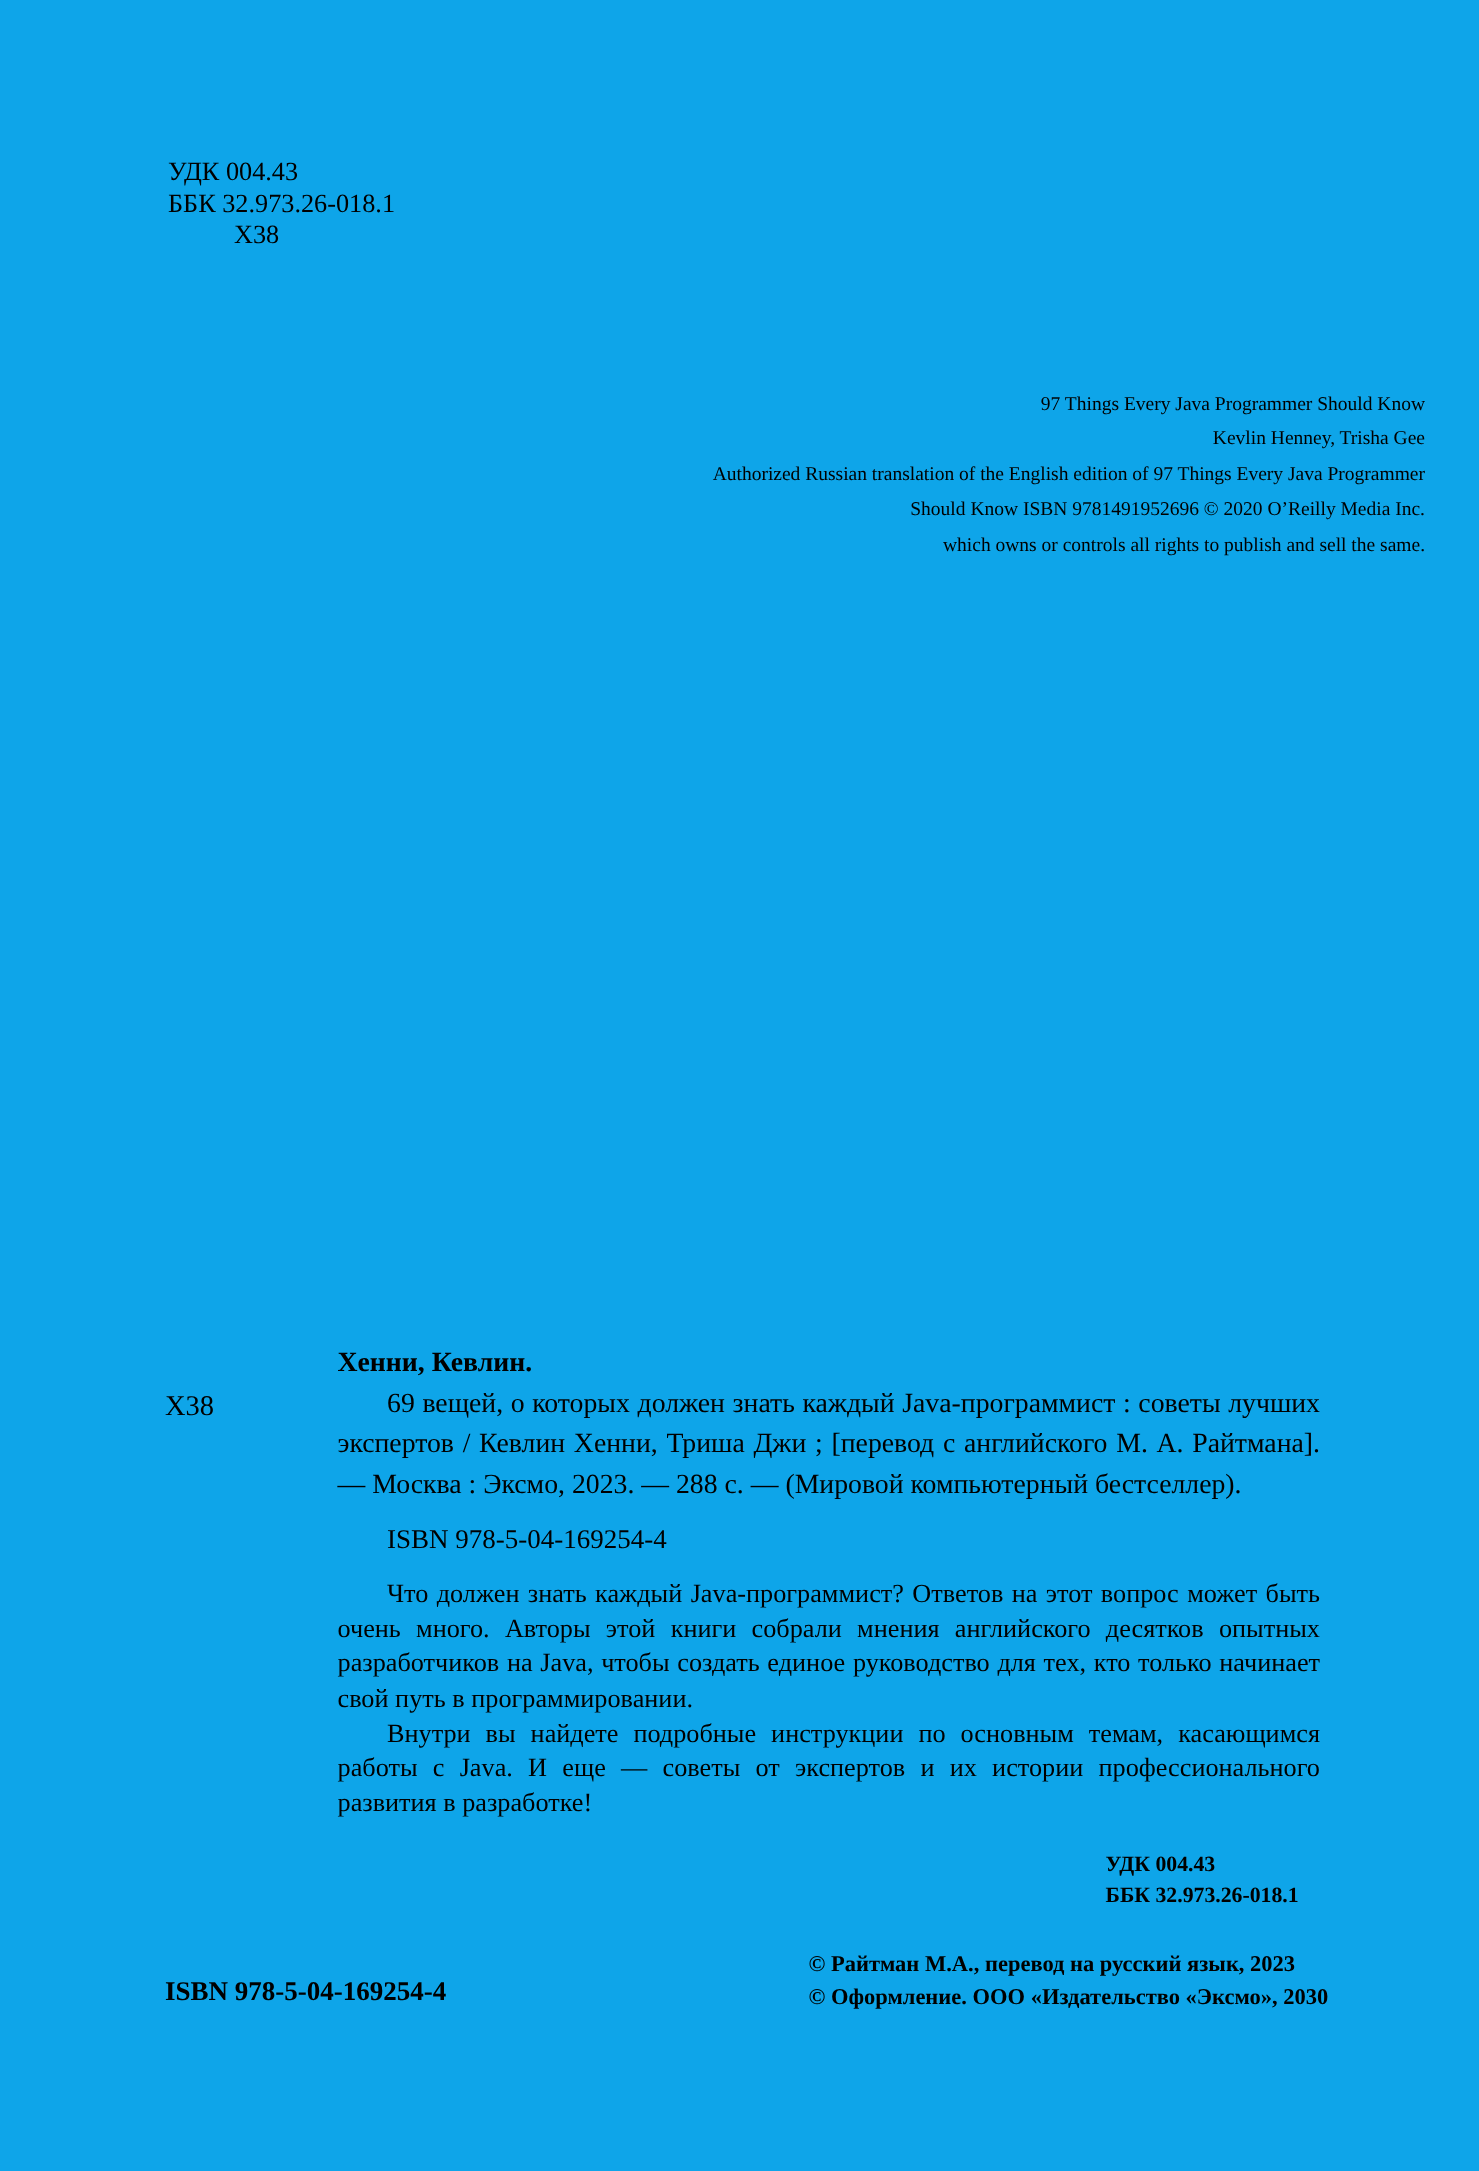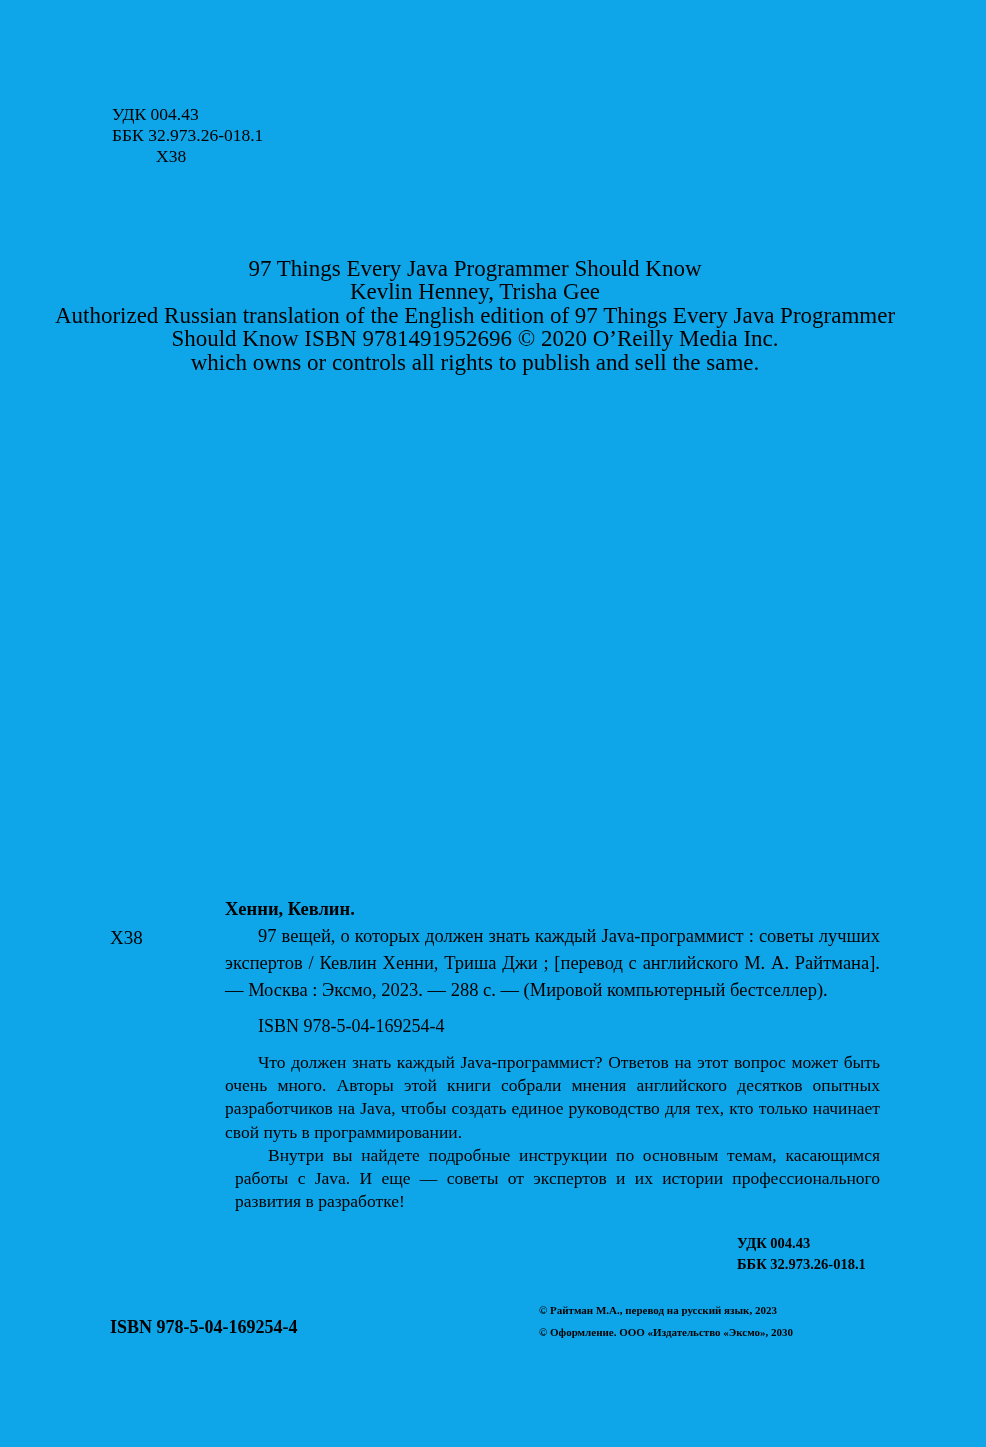--- a/index.html
+++ b/index.html
@@ -26,22 +26,22 @@
     line-height: 21px;
     white-space: nowrap;
   }
   .top-codes .indent-code { padding-left: 44px; }
 
   
   .english-block {
     left: 0;
     top: 257px;
     width: 950px;
-    text-align: center;
-    font-size: 23px;
+    text-align: right;
+    font-size: 13px;
     line-height: 23.4px;
   }
 
   
   .margin-code {
     left: 110px;
     top: 927px;
     font-size: 19px;
   }
 
@@ -68,21 +68,21 @@
     font-size: 18px;
     line-height: 24px;
   }
   .catalog .annot {
     margin-top: 13px;
     font-size: 17.5px;
     line-height: 23.2px;
     text-align: justify;
     text-indent: 33px;
   }
-  .catalog .annot2 { margin-top: 0; margin-left: 10px; }
+  .catalog .annot2 { margin-top: 0; }
 
   
   .right-codes {
     left: 737px;
     top: 1233px;
     font-weight: bold;
     font-size: 14.5px;
     line-height: 21px;
     white-space: nowrap;
   }
@@ -92,21 +92,21 @@
     left: 110px;
     top: 1317px;
     font-weight: bold;
     font-size: 18px;
     white-space: nowrap;
   }
   .footer-copyright {
     left: 539px;
     top: 1299px;
     font-weight: bold;
-    font-size: 11px;
+    font-size: 15px;
     line-height: 22px;
     white-space: nowrap;
   }
 </style>
 </head>
 <body>
 
 <div class="page">
 
   <div class="abs top-codes">
@@ -120,21 +120,21 @@
     <div>Kevlin Henney, Trisha Gee</div>
     <div>Authorized Russian translation of the English edition of 97 Things Every Java Programmer</div>
     <div>Should Know ISBN 9781491952696 © 2020 O’Reilly Media Inc.</div>
     <div>which owns or controls all rights to publish and sell the same.</div>
   </div>
 
   <div class="abs margin-code">Х38</div>
 
   <div class="abs catalog">
     <div class="author">Хенни, Кевлин.</div>
-    <div class="desc">97 вещей, о которых должен знать каждый Java-программист : советы лучших экспертов / Кевлин Хенни, Триша Джи ; [перевод с английского М. А. Райтмана]. — Москва : Эксмо, 2023. — 288 с. — (Мировой компьютерный бестселлер).</div>
+    <div class="desc">69 вещей, о которых должен знать каждый Java-программист : советы лучших экспертов / Кевлин Хенни, Триша Джи ; [перевод с английского М. А. Райтмана]. — Москва : Эксмо, 2023. — 288 с. — (Мировой компьютерный бестселлер).</div>
     <div class="isbn-line">ISBN 978-5-04-169254-4</div>
     <div class="annot">Что должен знать каждый Java-программист? Ответов на этот вопрос может быть очень много. Авторы этой книги собрали мнения английского десятков опытных разработчиков на Java, чтобы создать единое руководство для тех, кто только начинает свой путь в программировании.</div>
     <div class="annot annot2">Внутри вы найдете подробные инструкции по основным темам, касающимся работы с Java. И еще — советы от экспертов и их истории профессионального развития в разработке!</div>
   </div>
 
   <div class="abs right-codes">
     <div>УДК 004.43</div>
     <div>ББК 32.973.26-018.1</div>
   </div>
 

